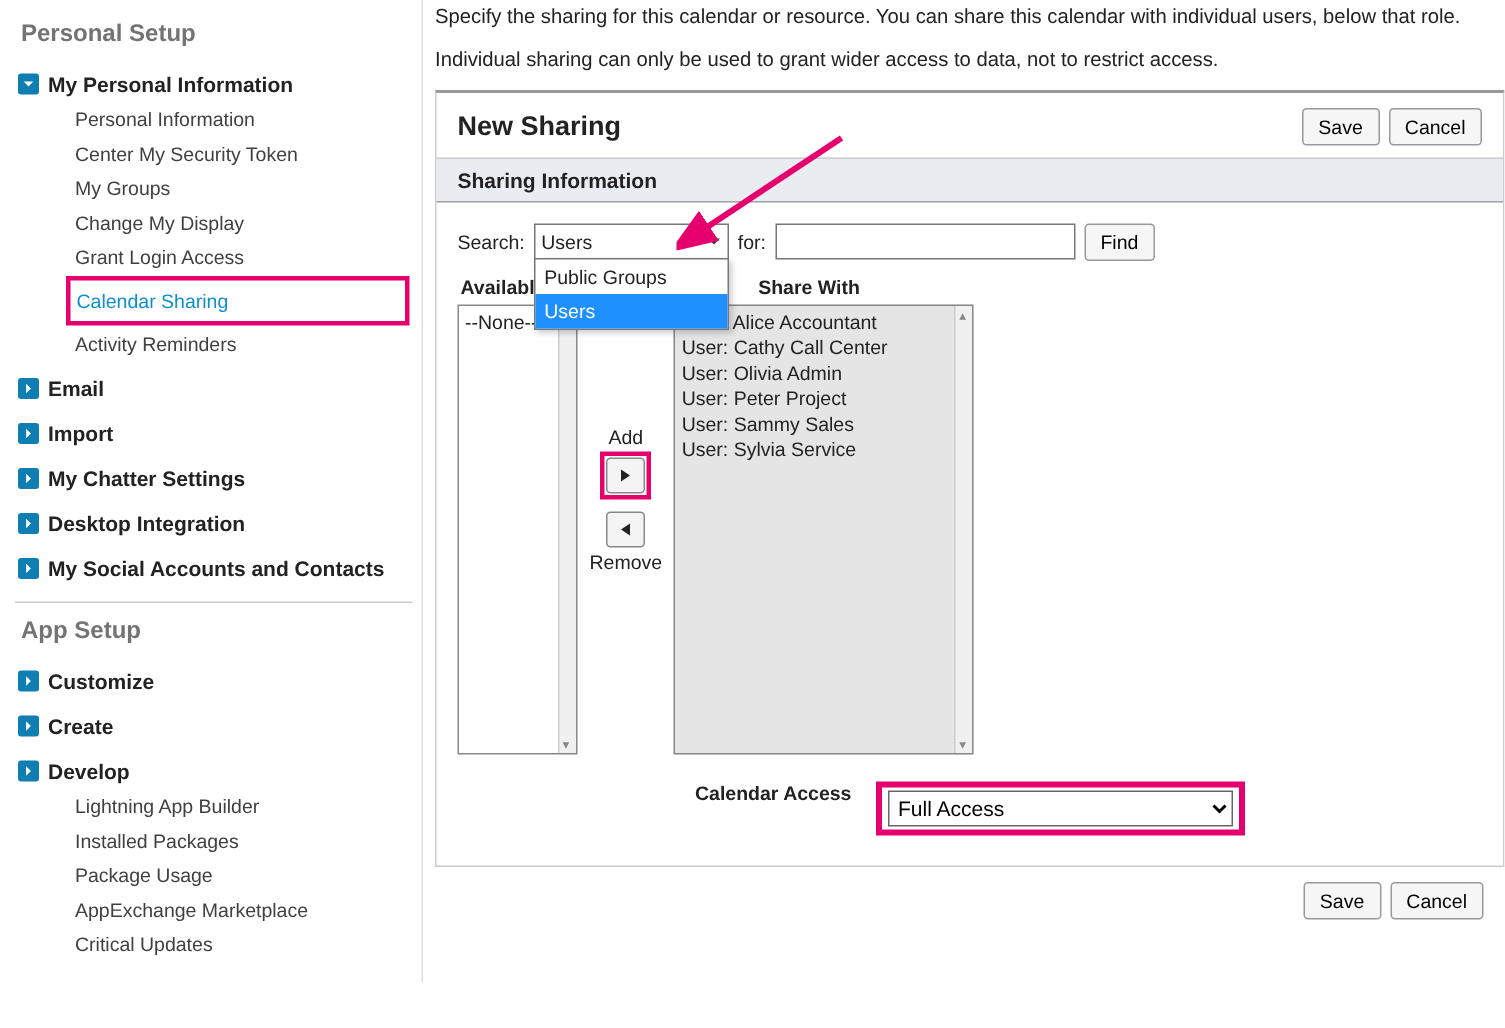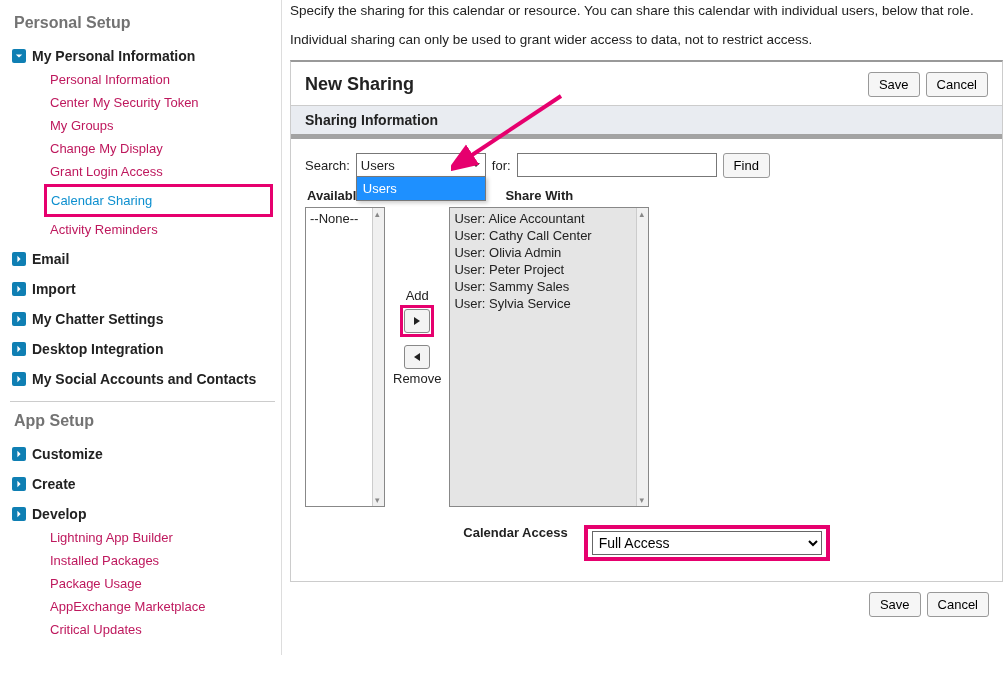--- a/index.html
+++ b/index.html
@@ -7,33 +7,33 @@
   .layout { display: flex; }
   .sidebar { width: 282px; padding: 8px 0 8px 10px; border-right: 1px solid #ddd; }
   .sidebar h2 { font-size: 16px; font-weight: bold; margin: 6px 0 12px 4px; color: #737373; }
   .nav-section { margin-bottom: 6px; }
   .nav-head { display: flex; align-items: center; gap: 6px; padding: 4px 0 4px 2px; cursor: pointer; }
   .nav-head .caret { width: 14px; height: 14px; background: #0f7fb3; display: inline-flex; align-items: center; justify-content: center; border-radius: 2px; }
   .nav-head .caret svg { fill: #fff; }
   .nav-head .caret.closed svg { transform: rotate(-90deg); }
   .nav-head-label { font-weight: bold; font-size: 14px; }
   .nav-children { padding-left: 40px; }
-  .nav-children a { display: block; padding: 4px 0; color: #be185d; text-decoration: none; font-size: 13px; }
+  .nav-children a { display: block; padding: 4px 0; color: #404040; text-decoration: none; font-size: 13px; }
   .nav-children a.active { color: #0d8fcf; }
   .active-box { border: 3px solid #e6006e; padding: 2px 4px; margin: 1px 8px 1px -6px; }
   .divider { border: none; border-top: 1px solid #ccc; margin: 10px 6px 10px 0; }
 
   .main { flex: 1; padding: 0 0 18px 8px; position: relative; }
   .intro p { margin: 2px 0 10px 0; font-size: 13.5px; line-height: 1.4; }
   .card { border: 1px solid #ccc; border-top: 2px solid #999; margin: 8px 0 0 0; position: relative; }
   .card-head { display: flex; align-items: center; justify-content: space-between; padding: 10px 14px 8px 14px; }
   .card-title { font-size: 18px; font-weight: bold; }
   .btn { background: #f6f6f6; border: 1px solid #999; border-radius: 3px; padding: 4px 10px; font-size: 13px; font-weight: normal; cursor: pointer; }
   .btn-row { display: flex; gap: 6px; }
-  .section-bar { background: #e9ecf1; border-top: 1px solid #ccc; border-bottom: 5px solid #a3a3a3; padding: 6px 14px; font-weight: bold; font-size: 14px; }
+  .section-bar { background: #e9ecf1; border-top: 1px solid #ccc; border-bottom: 1px solid #a3a3a3; padding: 6px 14px; font-weight: bold; font-size: 14px; }
   .form-area { padding: 14px 14px 20px 14px; position: relative; }
   .search-row { display: flex; align-items: center; gap: 6px; margin-bottom: 10px; }
   .search-row label { font-size: 13px; }
   .sel-wrap { position: relative; display: inline-block; }
   .sel { width: 130px; height: 24px; border: 1px solid #777; padding: 2px 4px; font-size: 13px; background: #fff; cursor: pointer; display: flex; align-items: center; justify-content: space-between; }
   .sel svg { fill: #333; }
   .dropdown { position: absolute; top: 23px; left: 0; width: 130px; border: 1px solid #777; background: #fff; z-index: 20; box-shadow: 2px 2px 4px rgba(0,0,0,.2); }
   .dropdown .opt { padding: 4px 6px; font-size: 13px; cursor: pointer; }
   .dropdown .opt.sel-opt { background: #1e90ff; color: #fff; }
   .for-input { height: 24px; width: 200px; border: 1px solid #777; padding: 2px 4px; }
@@ -219,20 +219,21 @@
         <div class="search-row">
           <label>Search:</label>
           <div class="sel-wrap">
             <div class="sel">
               <span>Users</span>
               <svg width="10" height="10" viewBox="0 0 10 10">
                   <path d="M1 3 L5 7 L9 3 Z"></path>
                 </svg>
             </div>
             <div class="dropdown">
+              <div class="opt">Public Groups</div>
               <div class="opt sel-opt">Users</div>
             </div>
           </div>
           <label>for:</label>
           <input class="for-input" value="" style="">
           <button class="btn">Find</button>
         </div>
 
         <div class="lists">
           <div class="list-col">

